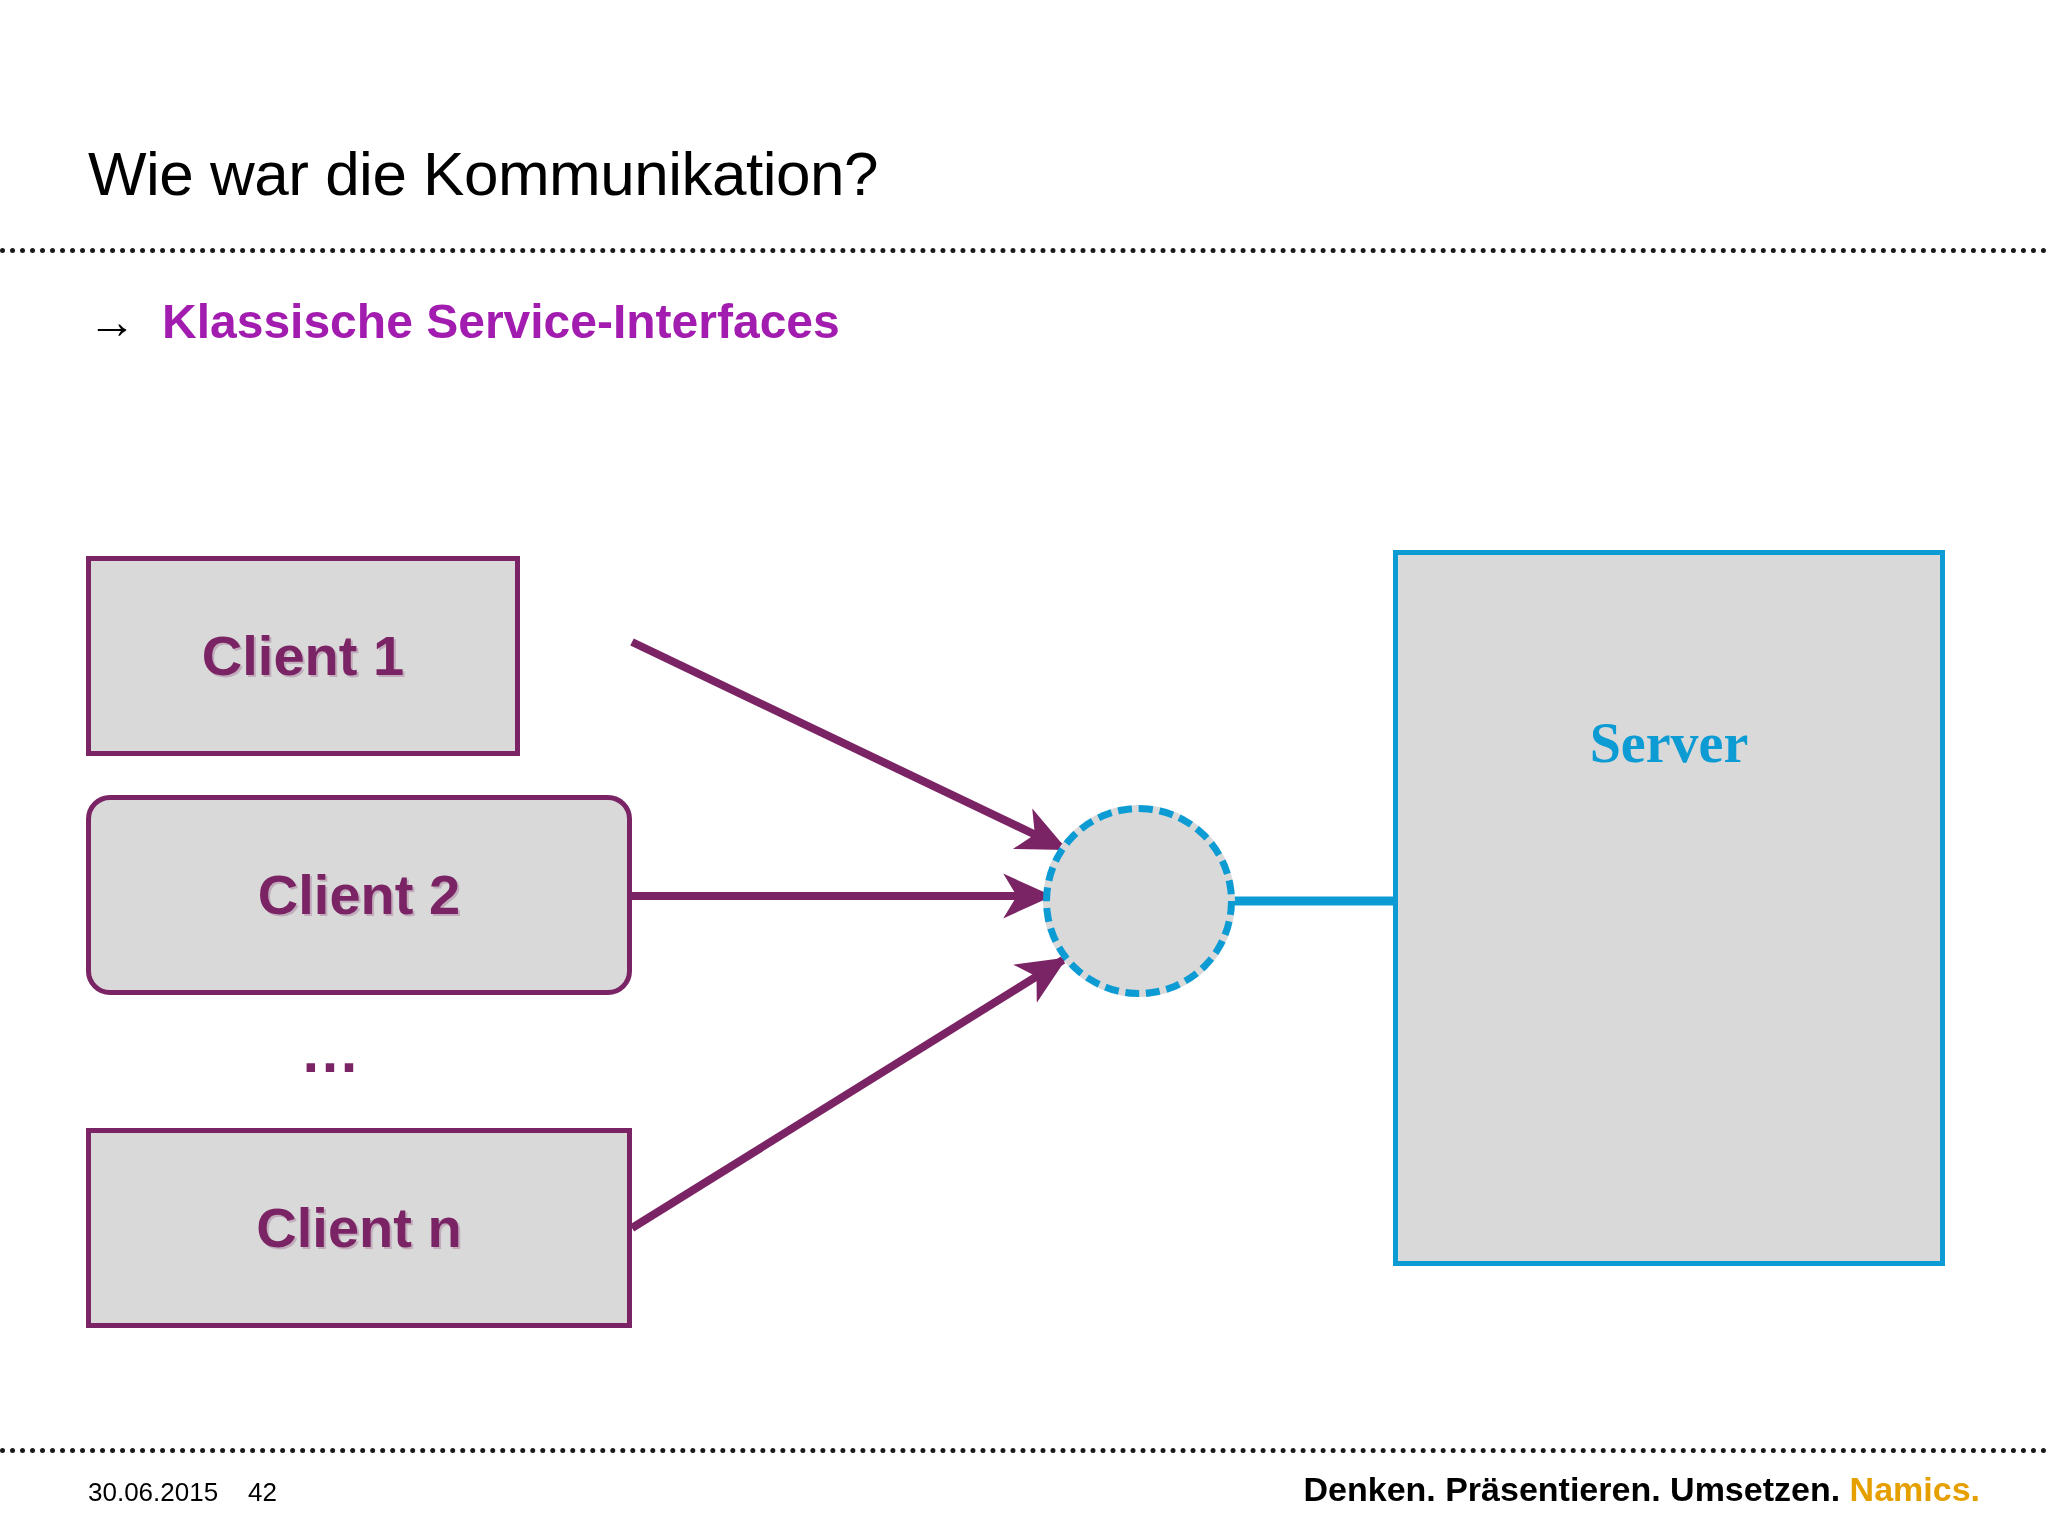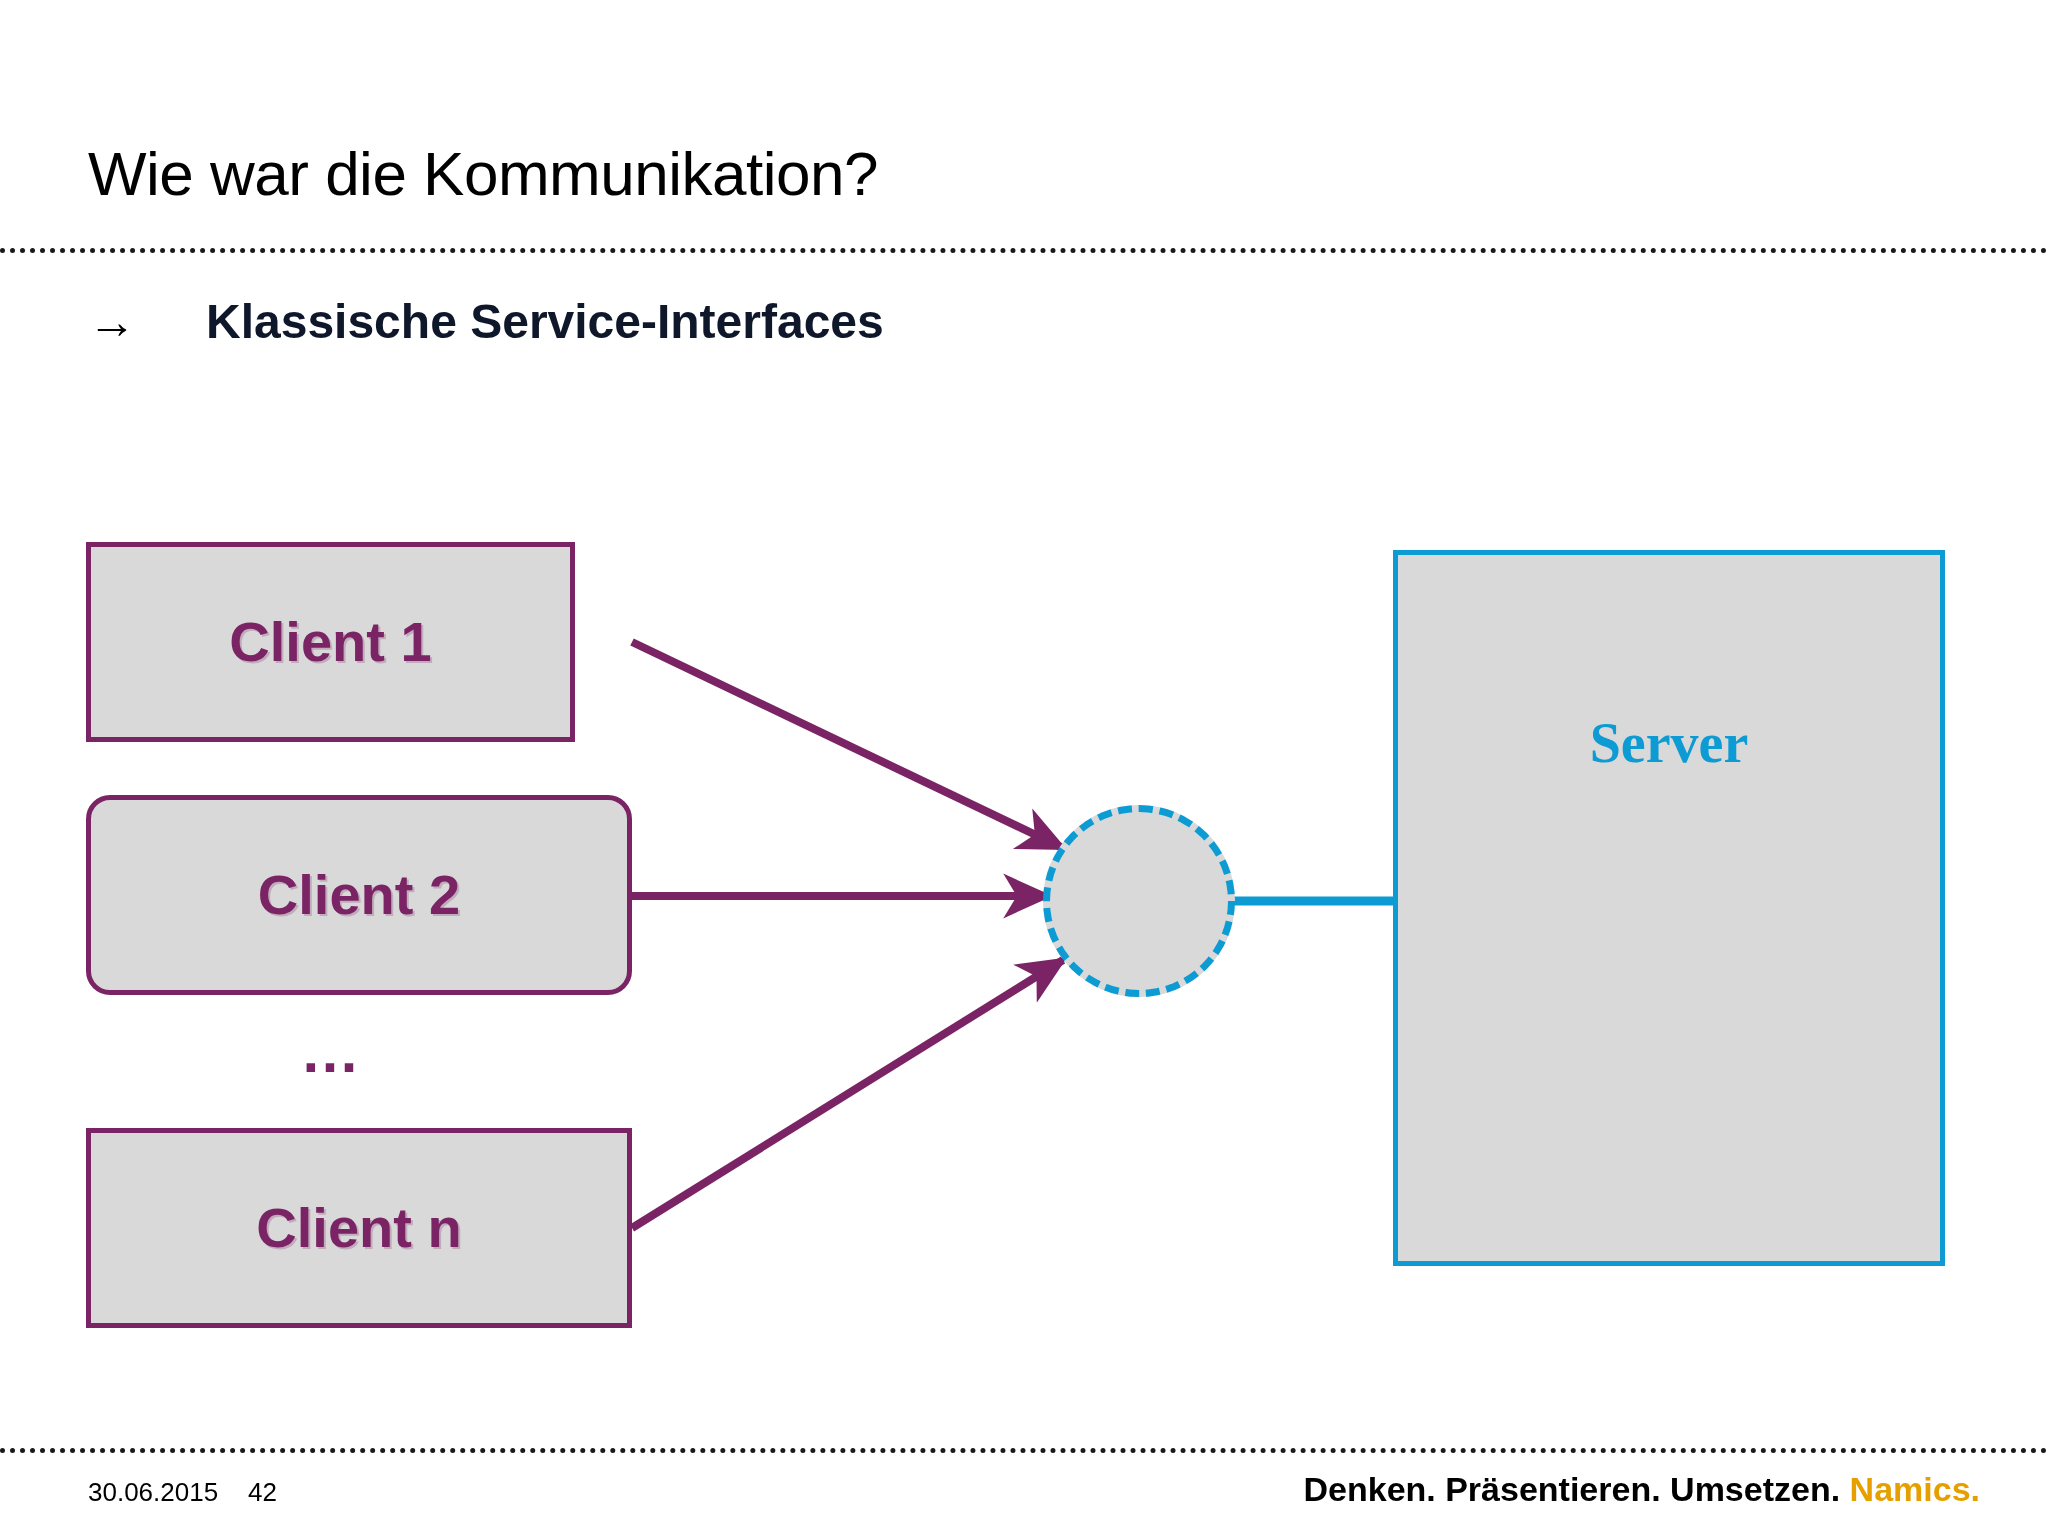--- a/index.html
+++ b/index.html
@@ -53,23 +53,22 @@
   #subtitle-arrow {
     font-size: 48px;
     font-weight: normal;
     color: #000000;
     margin-right: 26px;
     line-height: 1;
   }
   #subtitle-text {
     font-size: 48px;
     font-weight: bold;
-    color: #0f172a;
-    line-height: 1;
-    margin-left: 44px;
+    color: #a21caf;
+    line-height: 1;
   }
 
   
   #diagram {
     position: absolute;
     left: 0;
     top: 0;
     width: 2048px;
     height: 1536px;
   }
@@ -92,21 +91,21 @@
     align-items: center;
     justify-content: center;
   }
   .client-label {
     font-size: 56px;
     font-weight: bold;
     color: #7B2465;
     line-height: 1;
     text-shadow: 2px 2px 0 rgba(120,40,100,0.25);
   }
-  #client-1 { left: 86px; top: 542px;  width: 489px; height: 200px; }
+  #client-1 { left: 86px; top: 556px;  width: 434px; height: 200px; }
   #client-2 { left: 86px; top: 795px;  width: 546px; height: 200px; border-radius: 24px; }
   #client-n { left: 86px; top: 1128px; width: 546px; height: 200px; }
 
   
   #clients-ellipsis {
     position: absolute;
     left: 300px;
     top: 1022px;
     font-size: 60px;
     font-weight: bold;

